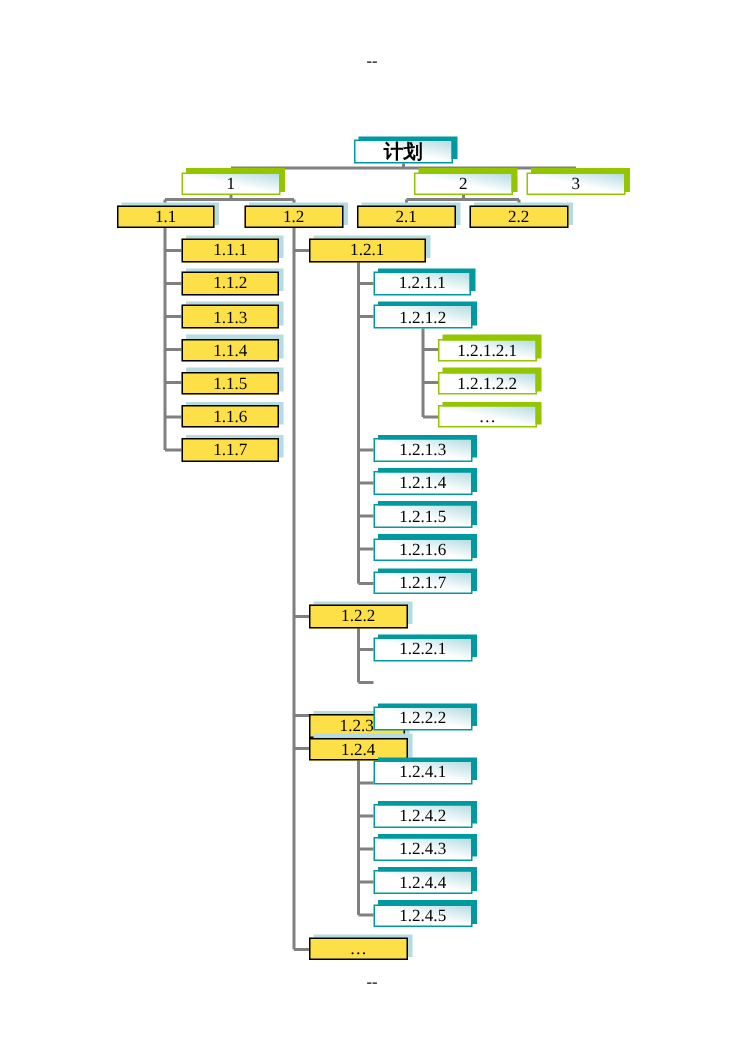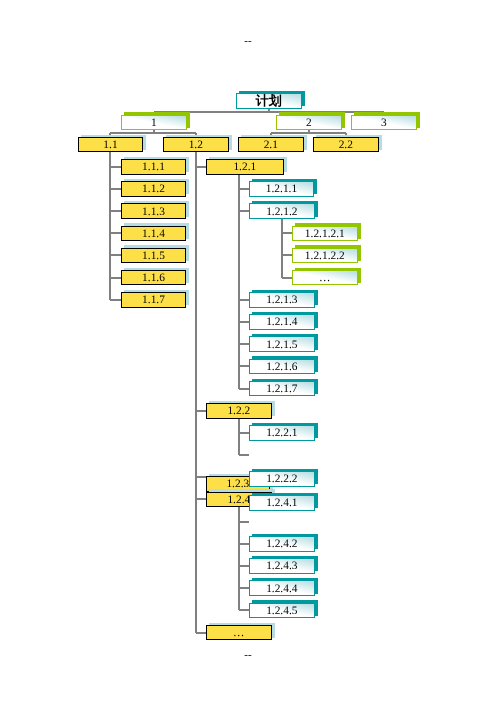--- a/index.html
+++ b/index.html
@@ -273,21 +273,21 @@
         <div class="boxface">
           <span class="lbl">1.2.2.1</span>
         </div>
       </div>
       <div class="node s-teal" style="left: 248.8px; top: 445px; width: 66px; height: 15.5px; margin-top: 26px;">
         <div class="shadow"></div>
         <div class="boxface">
           <span class="lbl">1.2.2.2</span>
         </div>
       </div>
-      <div class="node s-teal" style="left: 248.8px; top: 495px; width: 66px; height: 15.5px;">
+      <div class="node s-teal" style="left: 248.8px; top: 507px; width: 66px; height: 15.5px;">
         <div class="shadow"></div>
         <div class="boxface">
           <span class="lbl">1.2.4.1</span>
         </div>
       </div>
       <div class="node s-teal" style="left: 248.8px; top: 536.1px; width: 66px; height: 15.5px;">
         <div class="shadow"></div>
         <div class="boxface">
           <span class="lbl">1.2.4.2</span>
         </div>

